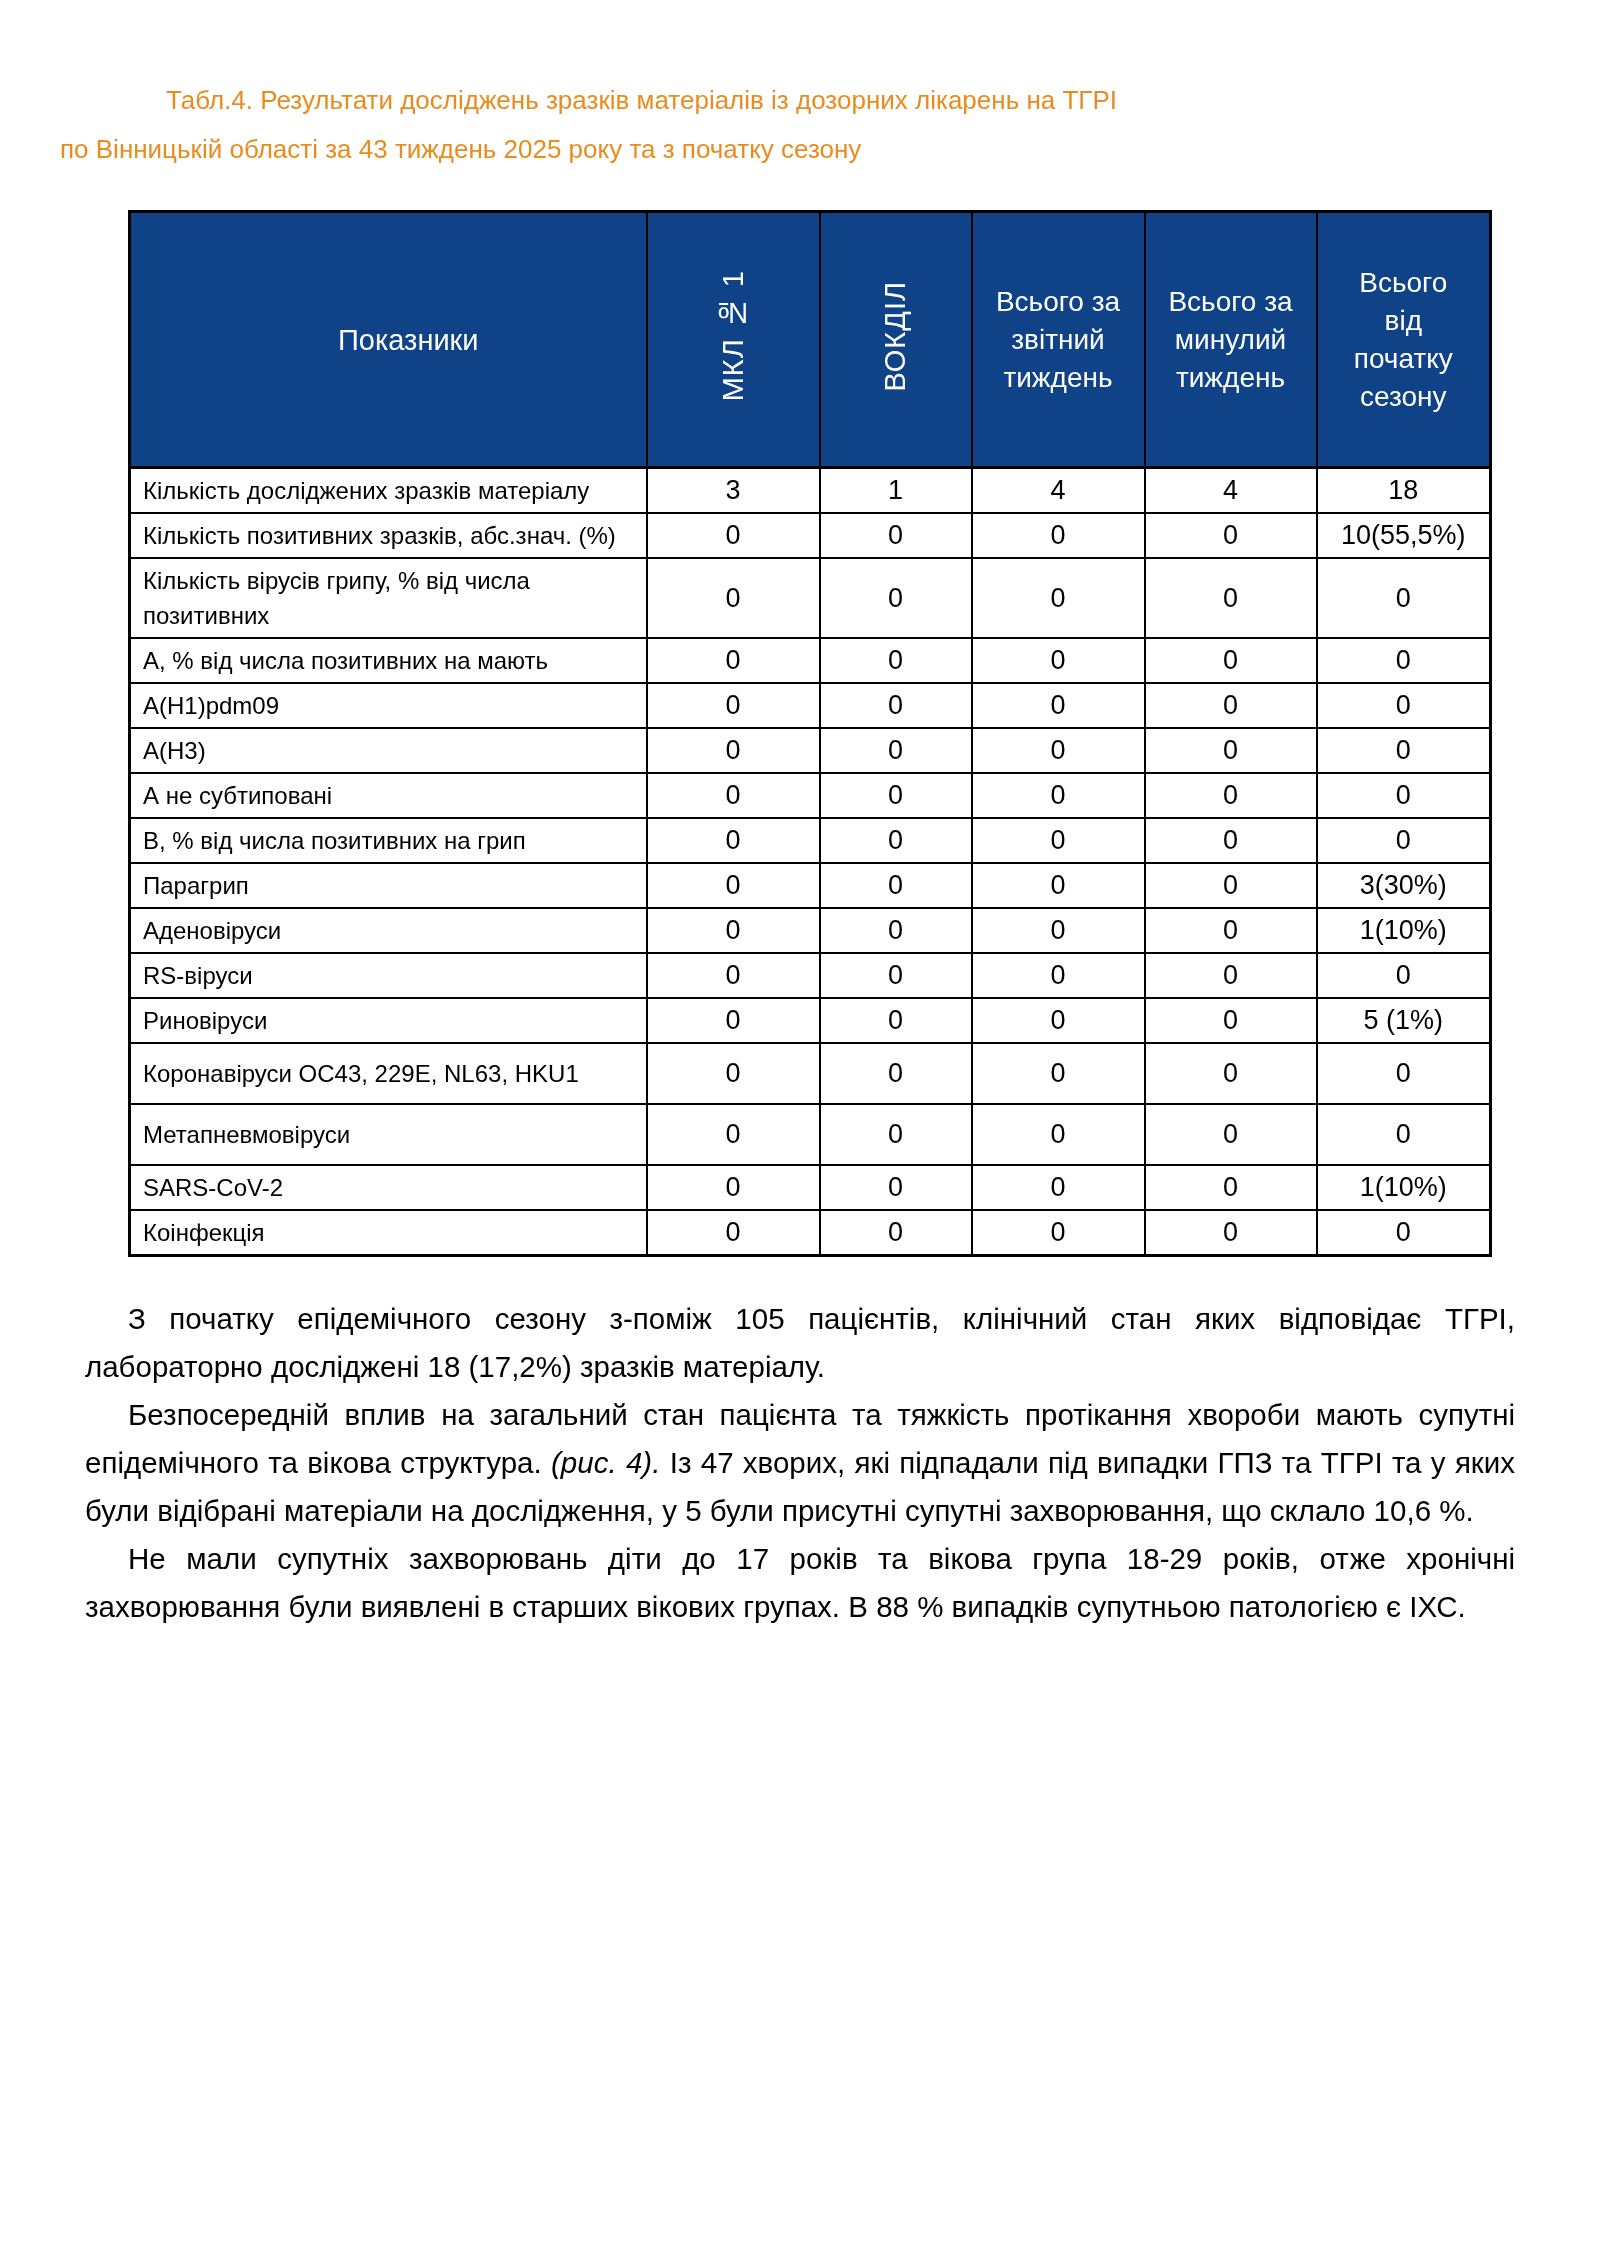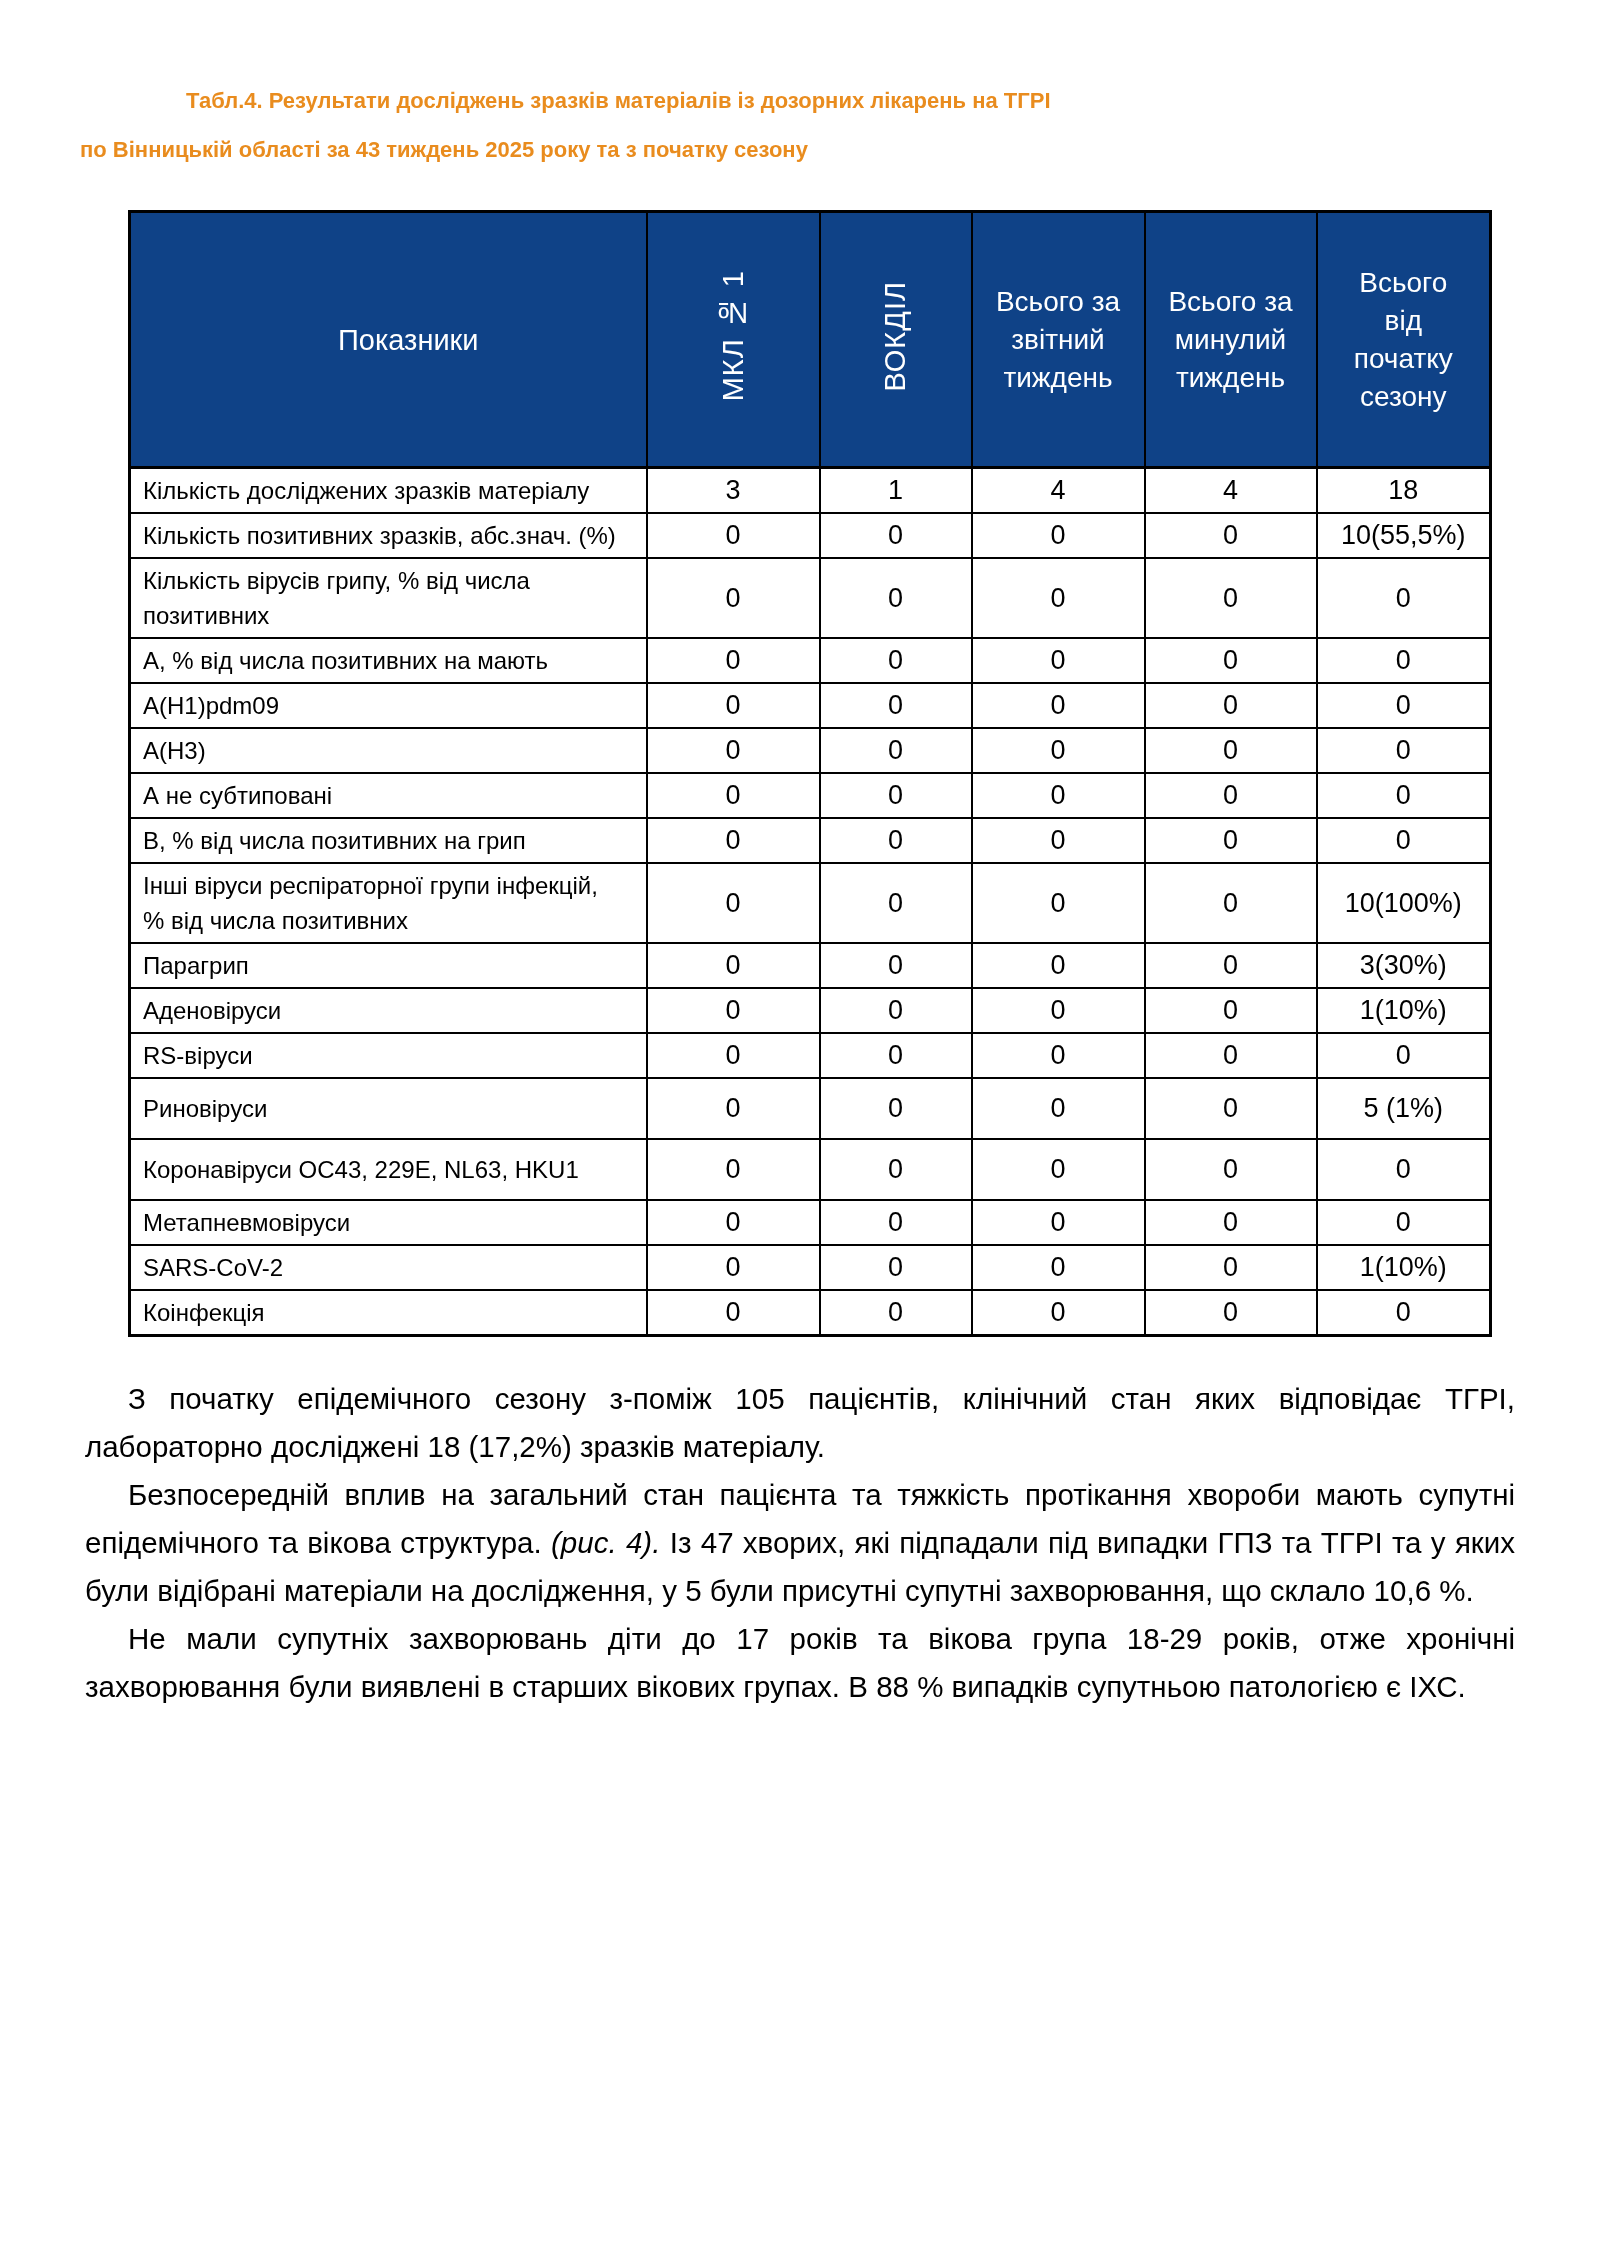--- a/index.html
+++ b/index.html
@@ -9,24 +9,24 @@
   }
   body {
     width: 1600px;
     height: 2262px;
     font-family: "Liberation Sans", sans-serif;
     color: #000;
     position: relative;
     overflow: hidden;
   }
   .title {
-    margin: 76px 0 0 80px;
+    margin: 76px 0 0 60px;
     width: 1414px;
-    font-size: 22px;
-    font-weight: bold;
+    font-size: 26px;
+    font-weight: normal;
     line-height: 49px;
     text-indent: 106px;
     white-space: pre-line;
     text-align: left;
   }
   table.results {
     border-collapse: collapse;
     table-layout: fixed;
     margin: 36px 0 0 128px;
     width: 1361px;
@@ -186,28 +186,20 @@
         </tr>
         <tr>
           <th class="row-label">В, % від числа позитивних на грип</th>
           <td>0</td>
           <td>0</td>
           <td>0</td>
           <td>0</td>
           <td>0</td>
         </tr>
         <tr>
-          <th class="row-label">Інші віруси респіраторної групи інфекцій, % від числа позитивних</th>
-          <td>0</td>
-          <td>0</td>
-          <td>0</td>
-          <td>0</td>
-          <td>10(100%)</td>
-        </tr>
-        <tr>
           <th class="row-label">Парагрип</th>
           <td>0</td>
           <td>0</td>
           <td>0</td>
           <td>0</td>
           <td>3(30%)</td>
         </tr>
         <tr>
           <th class="row-label">Аденовіруси</th>
           <td>0</td>

